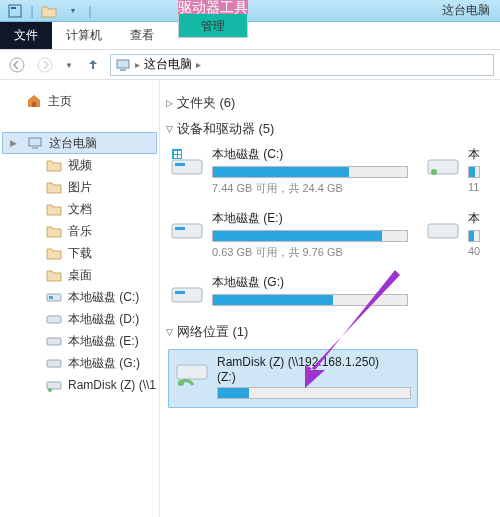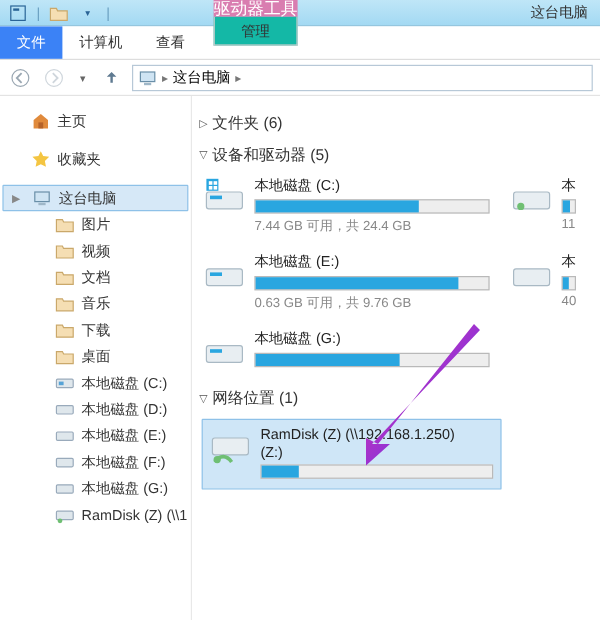--- a/index.html
+++ b/index.html
@@ -7,21 +7,21 @@
 
 .titlebar { height: 22px; background: linear-gradient(#bfe6f7,#a3d9f3); display: flex; align-items: center; border-bottom: 1px solid #7fbad6; }
 .qat { display: flex; gap: 6px; padding-left: 6px; }
 .qat-btn { width: 18px; height: 18px; display: flex; align-items: center; justify-content: center; color: #2a6496; }
 .title-lbl { margin-left: auto; margin-right: 10px; color: #333; }
 .context-tab-wrap { position: absolute; left: 178px; top: 0; width: 70px; text-align: center; }
 .context-head { background: #d97db0; color: #fff; font-size: 14px; height: 14px; line-height: 14px; }
 .context-tab { height: 24px; line-height: 26px; border: 1px solid #ccc; border-top: none; background: #14b8a6; }
 
 .ribbon { height: 28px; background: #fff; display: flex; align-items: stretch; border-bottom: 1px solid #ddd; }
-.ribbon-file { background: #3b82f6; color: #fff; padding: 0 14px; display: flex; align-items: center; }
+.ribbon-file { background: #0f172a; color: #fff; padding: 0 14px; display: flex; align-items: center; }
 .ribbon-tab { padding: 0 14px; display: flex; align-items: center; color: #333; }
 
 .addrrow { height: 30px; display: flex; align-items: center; gap: 6px; padding: 4px 6px; border-bottom: 1px solid #e3e3e3; }
 .nav-arrow { width: 22px; height: 22px; border-radius: 3px; display: flex; align-items: center; justify-content: center; color: #666; border: 1px solid transparent; }
 .addrbar { flex: 1; height: 22px; border: 1px solid #b7c8d7; display: flex; align-items: center; padding: 0 4px; gap: 4px; background: #fff; }
 .addr-icon { width: 16px; height: 16px; }
 .addr-sep { color: #777; font-size: 10px; }
 
 .main { display: flex; height: calc(517px - 22px - 28px - 30px); }
 .sidebar { width: 160px; border-right: 1px solid #e8e8e8; padding: 10px 0 8px 0; overflow: hidden; position: relative; }
@@ -127,62 +127,54 @@
     <div class="sb-item">
       <span class="sb-icon">
           <svg width="16" height="16" viewBox="0 0 16 16">
             <path d="M8 2l6 5v7H2V7z" fill="#e08a3c"></path>
             <rect x="6" y="9" width="4" height="5" fill="#b5632a"></rect>
           </svg>
         </span>
       <span>主页</span>
     </div>
     <div class="sb-gap"></div>
-    <div class="sb-item">
-      <span class="sb-icon">
-          <svg width="16" height="16" viewBox="0 0 16 16">
-            <path d="M8 1l2 4 5 .7-3.6 3.4.9 4.9L8 11.8 3.7 14l.9-4.9L1 5.7 6 5z" fill="#f4c542"></path>
-          </svg>
-        </span>
-      <span>收藏夹</span>
-    </div>
     <div class="sb-gap"></div>
     <div class="sb-item sel">
       <span class="exp">▶</span>
       <span class="sb-icon">
           <svg width="16" height="16" viewBox="0 0 16 16">
             <rect x="2" y="3" width="12" height="8" fill="#cfe4f3" stroke="#6a8fa8"></rect>
             <rect x="5" y="12" width="6" height="2" fill="#9fb7c8"></rect>
           </svg>
         </span>
       <span>这台电脑</span>
     </div>
 
     <div class="sb-item sub">
         <span class="sb-icon">
           <svg width="16" height="16" viewBox="0 0 16 14">
             <path d="M1 3h5l1 2h8v8H1z" fill="#f5deb3" stroke="#caa86a"></path>
           </svg>
         </span>
+        <span>视频</span>
+      </div>
+    <div class="sb-item sub">
+        <span class="sb-icon">
+          <svg width="16" height="16" viewBox="0 0 16 14">
+            <path d="M1 3h5l1 2h8v8H1z" fill="#f5deb3" stroke="#caa86a"></path>
+          </svg>
+        </span>
         <span>图片</span>
       </div>
     <div class="sb-item sub">
         <span class="sb-icon">
           <svg width="16" height="16" viewBox="0 0 16 14">
             <path d="M1 3h5l1 2h8v8H1z" fill="#f5deb3" stroke="#caa86a"></path>
           </svg>
         </span>
-        <span>视频</span>
-      </div>
-    <div class="sb-item sub">
-        <span class="sb-icon">
-          <svg width="16" height="16" viewBox="0 0 16 14">
-            <path d="M1 3h5l1 2h8v8H1z" fill="#f5deb3" stroke="#caa86a"></path>
-          </svg>
-        </span>
         <span>文档</span>
       </div>
     <div class="sb-item sub">
         <span class="sb-icon">
           <svg width="16" height="16" viewBox="0 0 16 14">
             <path d="M1 3h5l1 2h8v8H1z" fill="#f5deb3" stroke="#caa86a"></path>
           </svg>
         </span>
         <span>音乐</span>
       </div>
@@ -219,28 +211,20 @@
         </span>
         <span>本地磁盘 (D:)</span>
       </div>
     <div class="sb-item sub">
         <span class="sb-icon">
           <svg width="16" height="16" viewBox="0 0 16 16">
             <rect x="1" y="5" width="14" height="7" rx="1" fill="#dfe7ec" stroke="#9ab"></rect>
           </svg>
         </span>
         <span>本地磁盘 (E:)</span>
-      </div>
-    <div class="sb-item sub">
-        <span class="sb-icon">
-          <svg width="16" height="16" viewBox="0 0 16 16">
-            <rect x="1" y="5" width="14" height="7" rx="1" fill="#dfe7ec" stroke="#9ab"></rect>
-          </svg>
-        </span>
-        <span>本地磁盘 (F:)</span>
       </div>
     <div class="sb-item sub">
         <span class="sb-icon">
           <svg width="16" height="16" viewBox="0 0 16 16">
             <rect x="1" y="5" width="14" height="7" rx="1" fill="#dfe7ec" stroke="#9ab"></rect>
           </svg>
         </span>
         <span>本地磁盘 (G:)</span>
       </div>
     <div class="sb-item sub">

